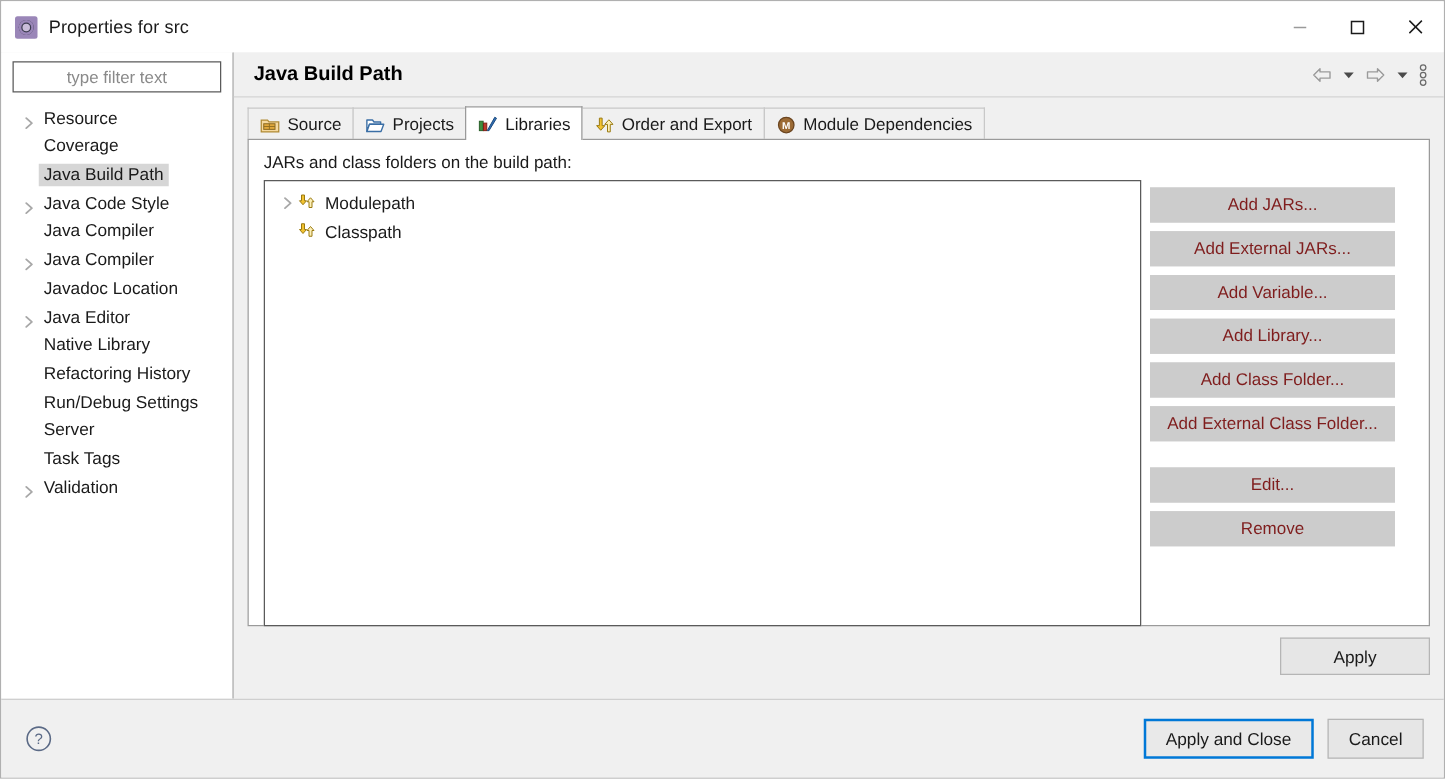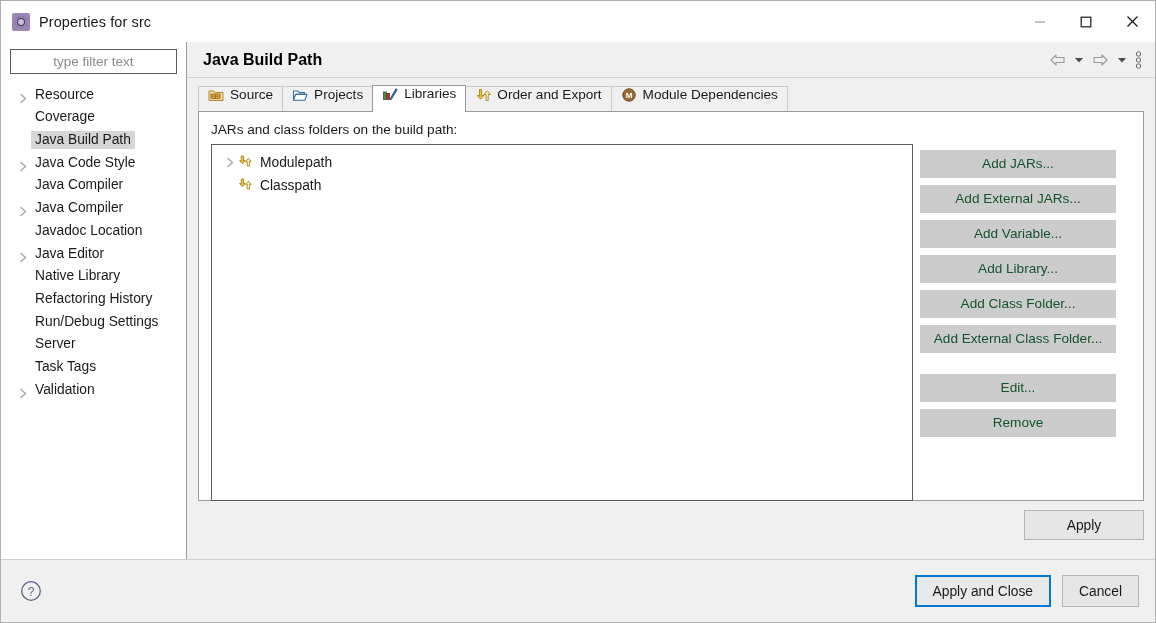--- a/index.html
+++ b/index.html
@@ -114,21 +114,21 @@
 
   
   .tabstrip {
     position: relative;
     margin: 8px 0 0 11px;
     height: 26px;
     display: flex; align-items: flex-end;
     font-size: 13.6px;
   }
   .tab {
-    display: flex; align-items: flex-start; gap: 6px;
+    display: flex; align-items: center; gap: 6px;
     height: 26px;
     padding: 0 9px;
     border: 1px solid #c8c8c8;
     border-bottom: none;
     background: #f0f0f0;
     color: #1a1a1a;
     margin-right: -1px;
     position: relative;
   }
   .tab.active {
@@ -171,21 +171,21 @@
   .btn-col {
     width: 196px; flex: 0 0 196px;
     margin-left: 7px;
     display: flex; flex-direction: column;
     padding-top: 6px;
   }
   .sbtn {
     height: 28px;
     background: #cccccc;
     border: 1px solid #cccccc;
-    color: #14532d;
+    color: #7f1d1d;
     font-family: "Liberation Sans", sans-serif;
     font-size: 13.6px;
     margin-bottom: 7px;
     text-align: center;
     line-height: 26px;
     white-space: nowrap;
     overflow: hidden;
   }
   .sbtn.gap { margin-top: 14px; }
 

